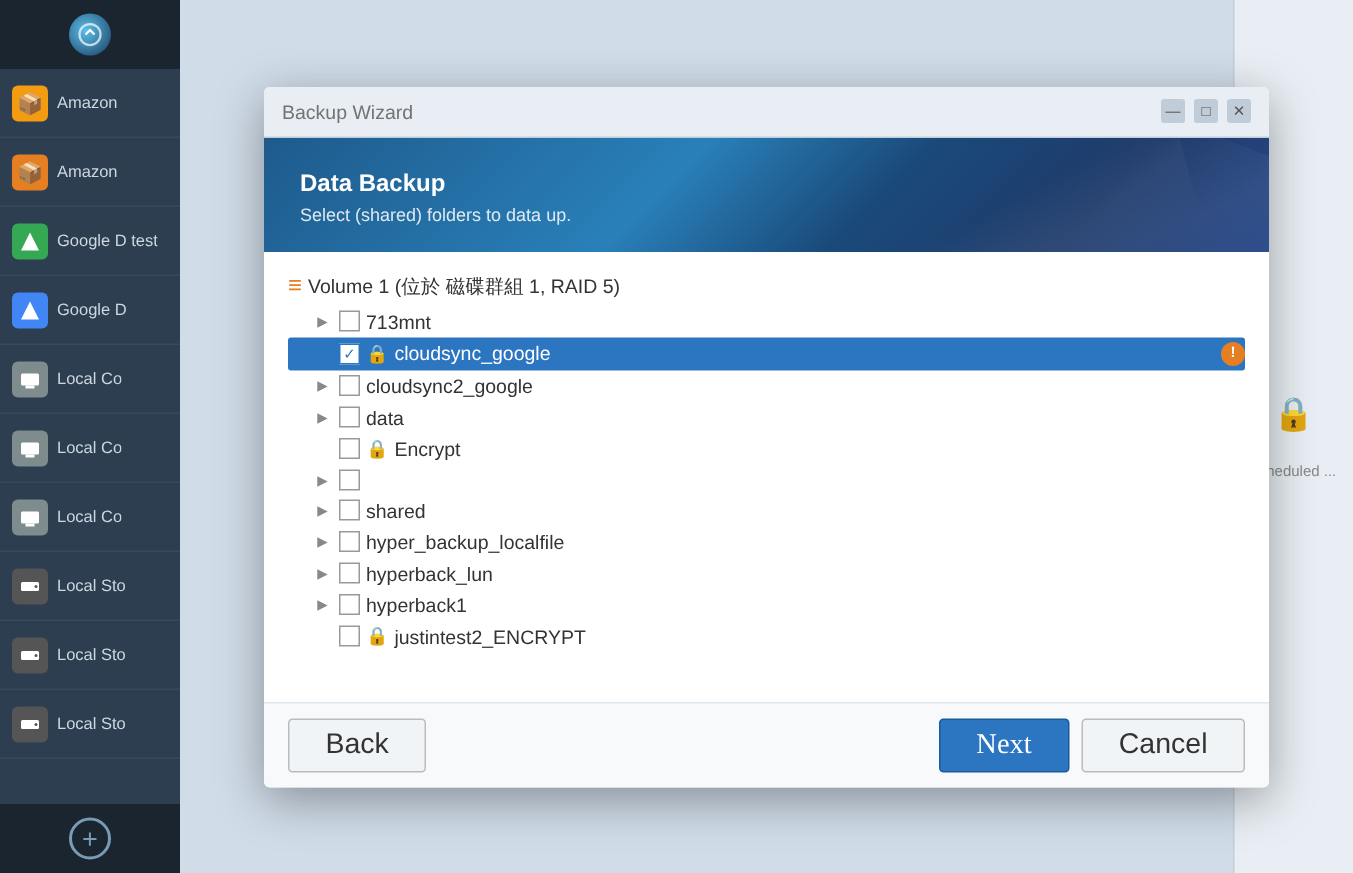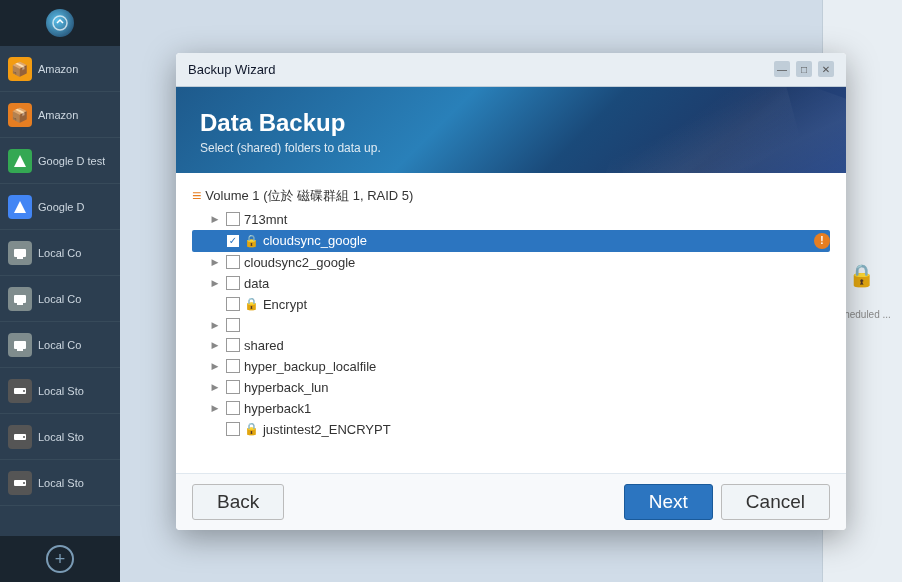--- a/index.html
+++ b/index.html
@@ -128,21 +128,21 @@
       background: #e8eef3;
       border-bottom: 1px solid #c0cdd8;
       height: 34px;
       display: flex;
       align-items: center;
       justify-content: space-between;
       padding: 0 12px;
     }
     .dialog-title {
       font-size: 13px;
-      color: #0f172a;
+      color: #737373;
       font-weight: 500;
     }
     .titlebar-controls {
       display: flex;
       gap: 6px;
     }
     .win-btn {
       width: 16px; height: 16px;
       border-radius: 2px;
       background: #c0cdd8;
@@ -170,21 +170,21 @@
     }
     .dialog-banner::after {
       content: '';
       position: absolute;
       top: 10px; right: 40px;
       width: 180px; height: 150px;
       background: linear-gradient(160deg, transparent 20%, rgba(255,255,255,0.04) 40%, transparent 60%);
       transform: rotate(-15deg);
     }
     .banner-title {
-      font-size: 24px;
+      font-size: 16px;
       font-weight: 600;
       color: #fff;
       margin-bottom: 4px;
     }
     .banner-subtitle {
       font-size: 12px;
       color: rgba(255,255,255,0.85);
     }
 
     
@@ -285,20 +285,21 @@
       border: 1px solid #bbb;
       font-size: 19px;
       cursor: pointer;
       background: #f0f4f7;
       color: #333;
     }
     .btn-primary {
       background: #2c75c0;
       border-color: #1a5a9a;
       color: #fff;
+      font-family: Liberation Serif, serif;
     }
     .footer-right { display: flex; gap: 8px; }
   </style>
 </head>
 <body>
 
 <div class="sidebar">
   <div class="sidebar-header">
     <div class="sidebar-logo">
       <svg width="16" height="16" viewBox="0 0 16 16">

